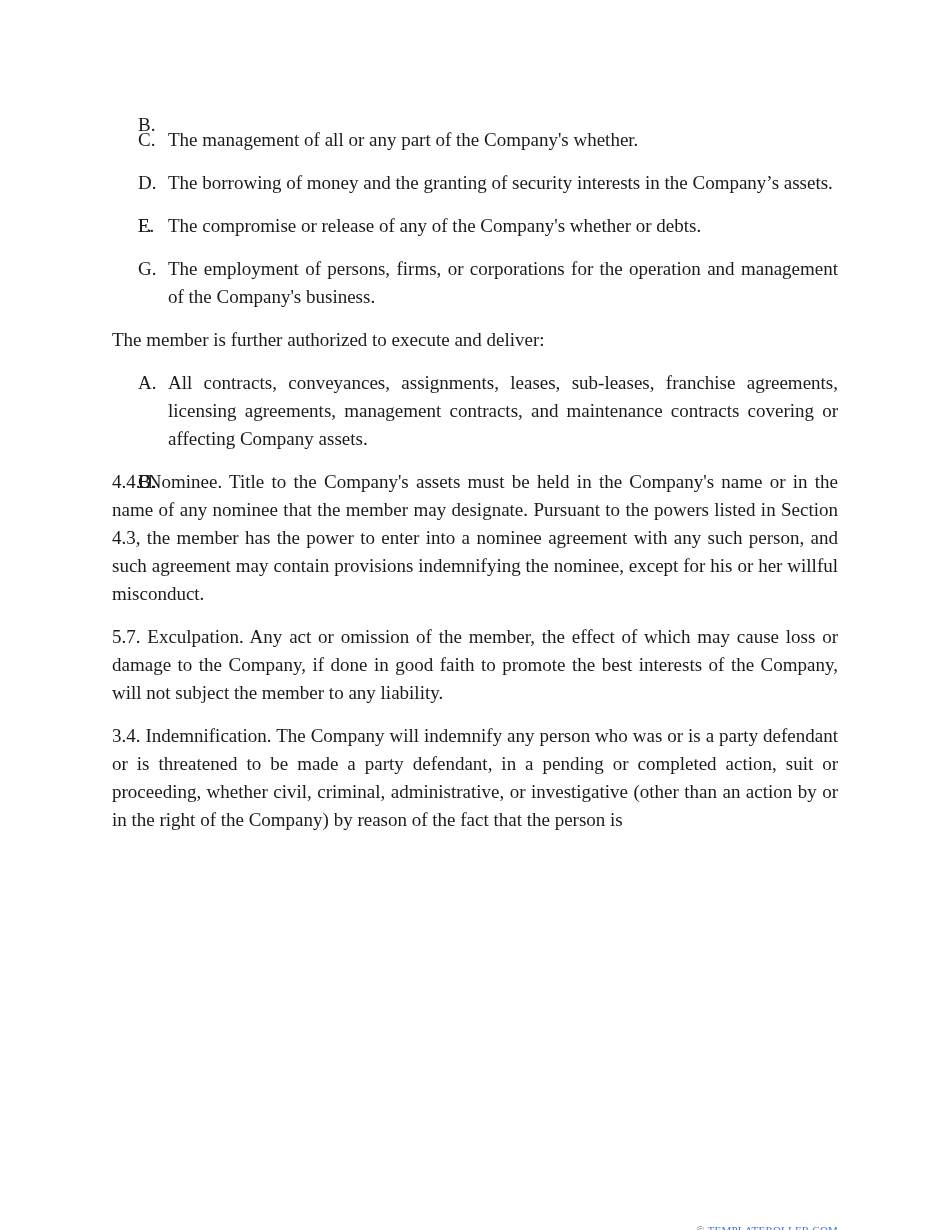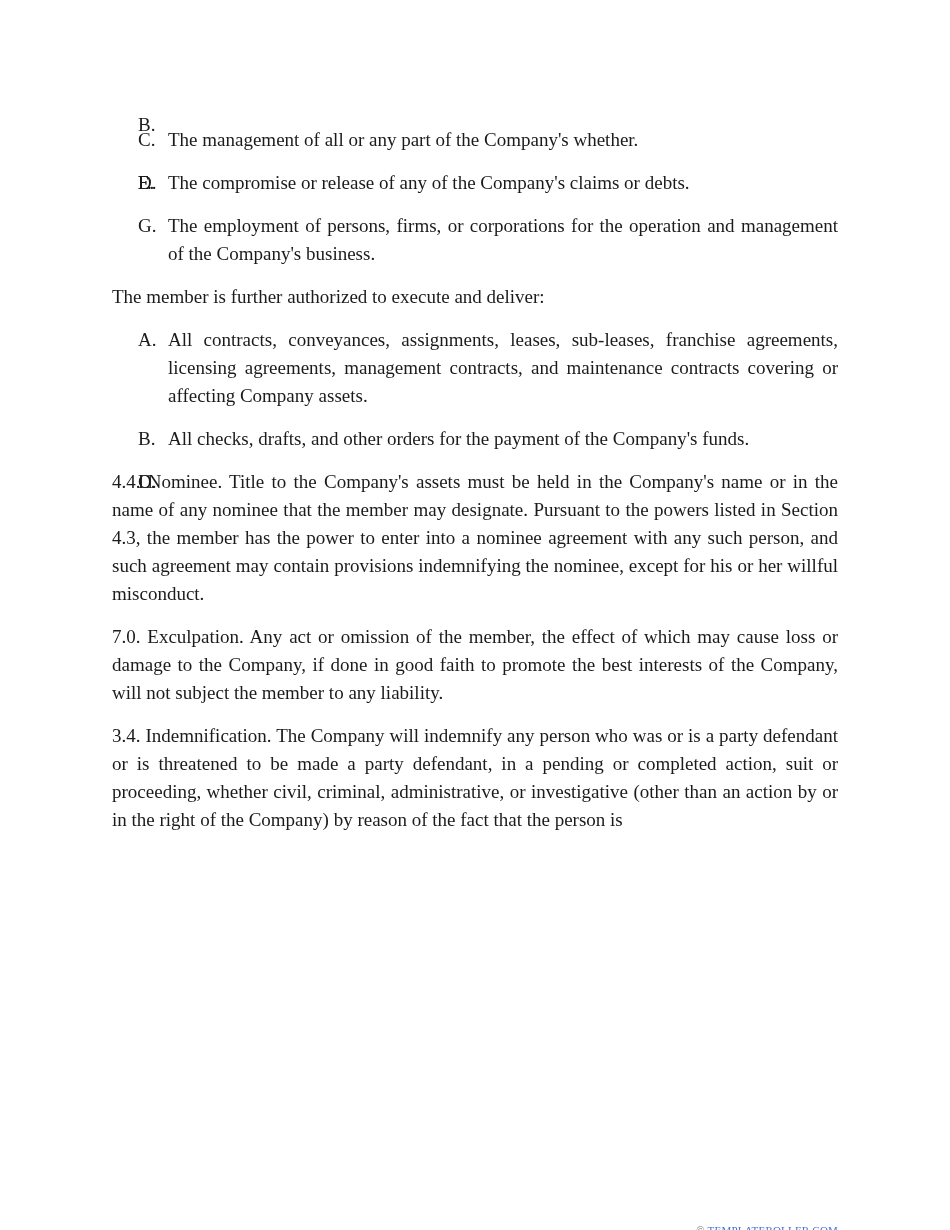--- a/index.html
+++ b/index.html
@@ -70,57 +70,57 @@
 
     <div class="li">
       <span class="marker">B.</span>
     </div>
     <div class="li">
       <span class="marker">C.</span>
       <span>The management of all or any part of the Company's whether.</span>
     </div>
     <div class="li">
       <span class="marker">D.</span>
+      <span>The borrowing of money and the granting of security interests in the Company’s assets.</span>
     </div>
     <div class="li">
       <span class="marker">E.</span>
     </div>
     <div class="li">
       <span class="marker">F.</span>
-      <span>The compromise or release of any of the Company's claims or debts.</span>
+      <span>The compromise or release of any of the Company's whether or debts.</span>
     </div>
     <div class="li">
       <span class="marker">G.</span>
       <span>The employment of persons, firms, or corporations for the operation and management of the Company's business.</span>
     </div>
 
     <p class="para">The member is further authorized to execute and deliver:</p>
 
     <div class="li">
       <span class="marker">A.</span>
       <span>All contracts, conveyances, assignments, leases, sub-leases, franchise agreements, licensing agreements, management contracts, and maintenance contracts covering or affecting Company assets.</span>
     </div>
     <div class="li">
       <span class="marker">B.</span>
-      <span>All checks, drafts, and other orders for the payment of the Company's funds.</span>
     </div>
     <div class="li">
       <span class="marker">C.</span>
     </div>
     <div class="li">
       <span class="marker">D.</span>
     </div>
 
     <p class="para sec">
       <strong>4.4. Nominee.</strong>
       <span>Title to the Company's assets must be held in the Company's name or in the name of any nominee that the member may designate. Pursuant to the powers listed in Section 4.3, the member has the power to enter into a nominee agreement with any such person, and such agreement may contain provisions indemnifying the nominee, except for his or her willful misconduct.</span>
     </p>
 
     <p class="para sec">
-      <strong>7.0. Exculpation.</strong>
+      <strong>5.7. Exculpation.</strong>
       <span>Any act or omission of the member, the effect of which may cause loss or damage to the Company, if done in good faith to promote the best interests of the Company, will not subject the member to any liability.</span>
     </p>
 
     <p class="para sec">
       <strong>3.4. Indemnification.</strong>
       <span>The Company will indemnify any person who was or is a party defendant or is threatened to be made a party defendant, in a pending or completed action, suit or proceeding, whether civil, criminal, administrative, or investigative (other than an action by or in the right of the Company) by reason of the fact that the person is</span>
     </p>
 
   </div>
 

